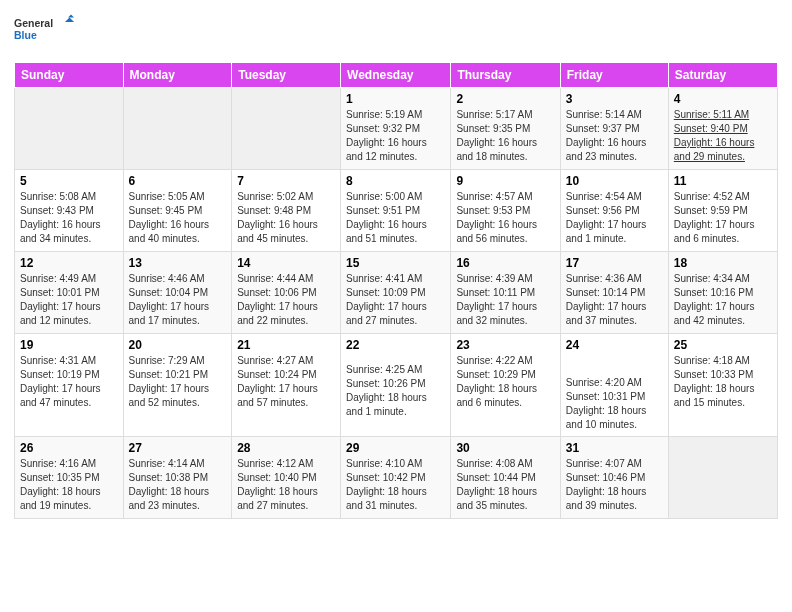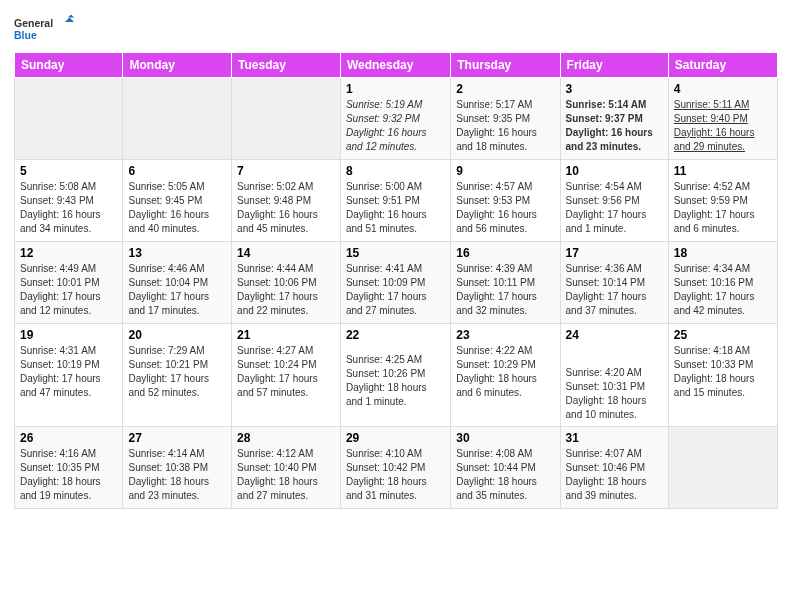--- a/index.html
+++ b/index.html
@@ -12,21 +12,21 @@
     }
     .page {
       width: 792px;
       height: 612px;
       padding: 10px 14px;
     }
     .header {
       display: flex;
       justify-content: space-between;
       align-items: flex-end;
-      margin-bottom: 6px;
+      margin-bottom: 16px;
     }
     .logo {
       display: flex;
       align-items: center;
       gap: 4px;
     }
     .title-section {
       text-align: right;
     }
     .month-title {
@@ -112,35 +112,35 @@
           <th>Saturday</th>
         </tr>
     </thead>
     <tbody id="calendar-body">
     <tr>
           <td class="empty-cell"></td>
           <td class="empty-cell"></td>
           <td class="empty-cell"></td>
           <td>
             <span class="day-number">1</span>
-            <div class="day-info" style="white-space: pre-line; font-style: italic;">Sunrise: 5:19 AM
+            <div class="day-info" style="white-space: pre-line;">Sunrise: 5:19 AM
 Sunset: 9:32 PM
 Daylight: 16 hours
 and 12 minutes.</div>
           </td>
           <td>
             <span class="day-number">2</span>
             <div class="day-info" style="white-space: pre-line;">Sunrise: 5:17 AM
 Sunset: 9:35 PM
 Daylight: 16 hours
 and 18 minutes.</div>
           </td>
           <td>
             <span class="day-number">3</span>
-            <div class="day-info" style="white-space: pre-line; font-weight: bold;">Sunrise: 5:14 AM
+            <div class="day-info" style="white-space: pre-line;">Sunrise: 5:14 AM
 Sunset: 9:37 PM
 Daylight: 16 hours
 and 23 minutes.</div>
           </td>
           <td>
             <span class="day-number">4</span>
             <div class="day-info" style="white-space: pre-line; text-decoration: underline;">Sunrise: 5:11 AM
 Sunset: 9:40 PM
 Daylight: 16 hours
 and 29 minutes.</div>

